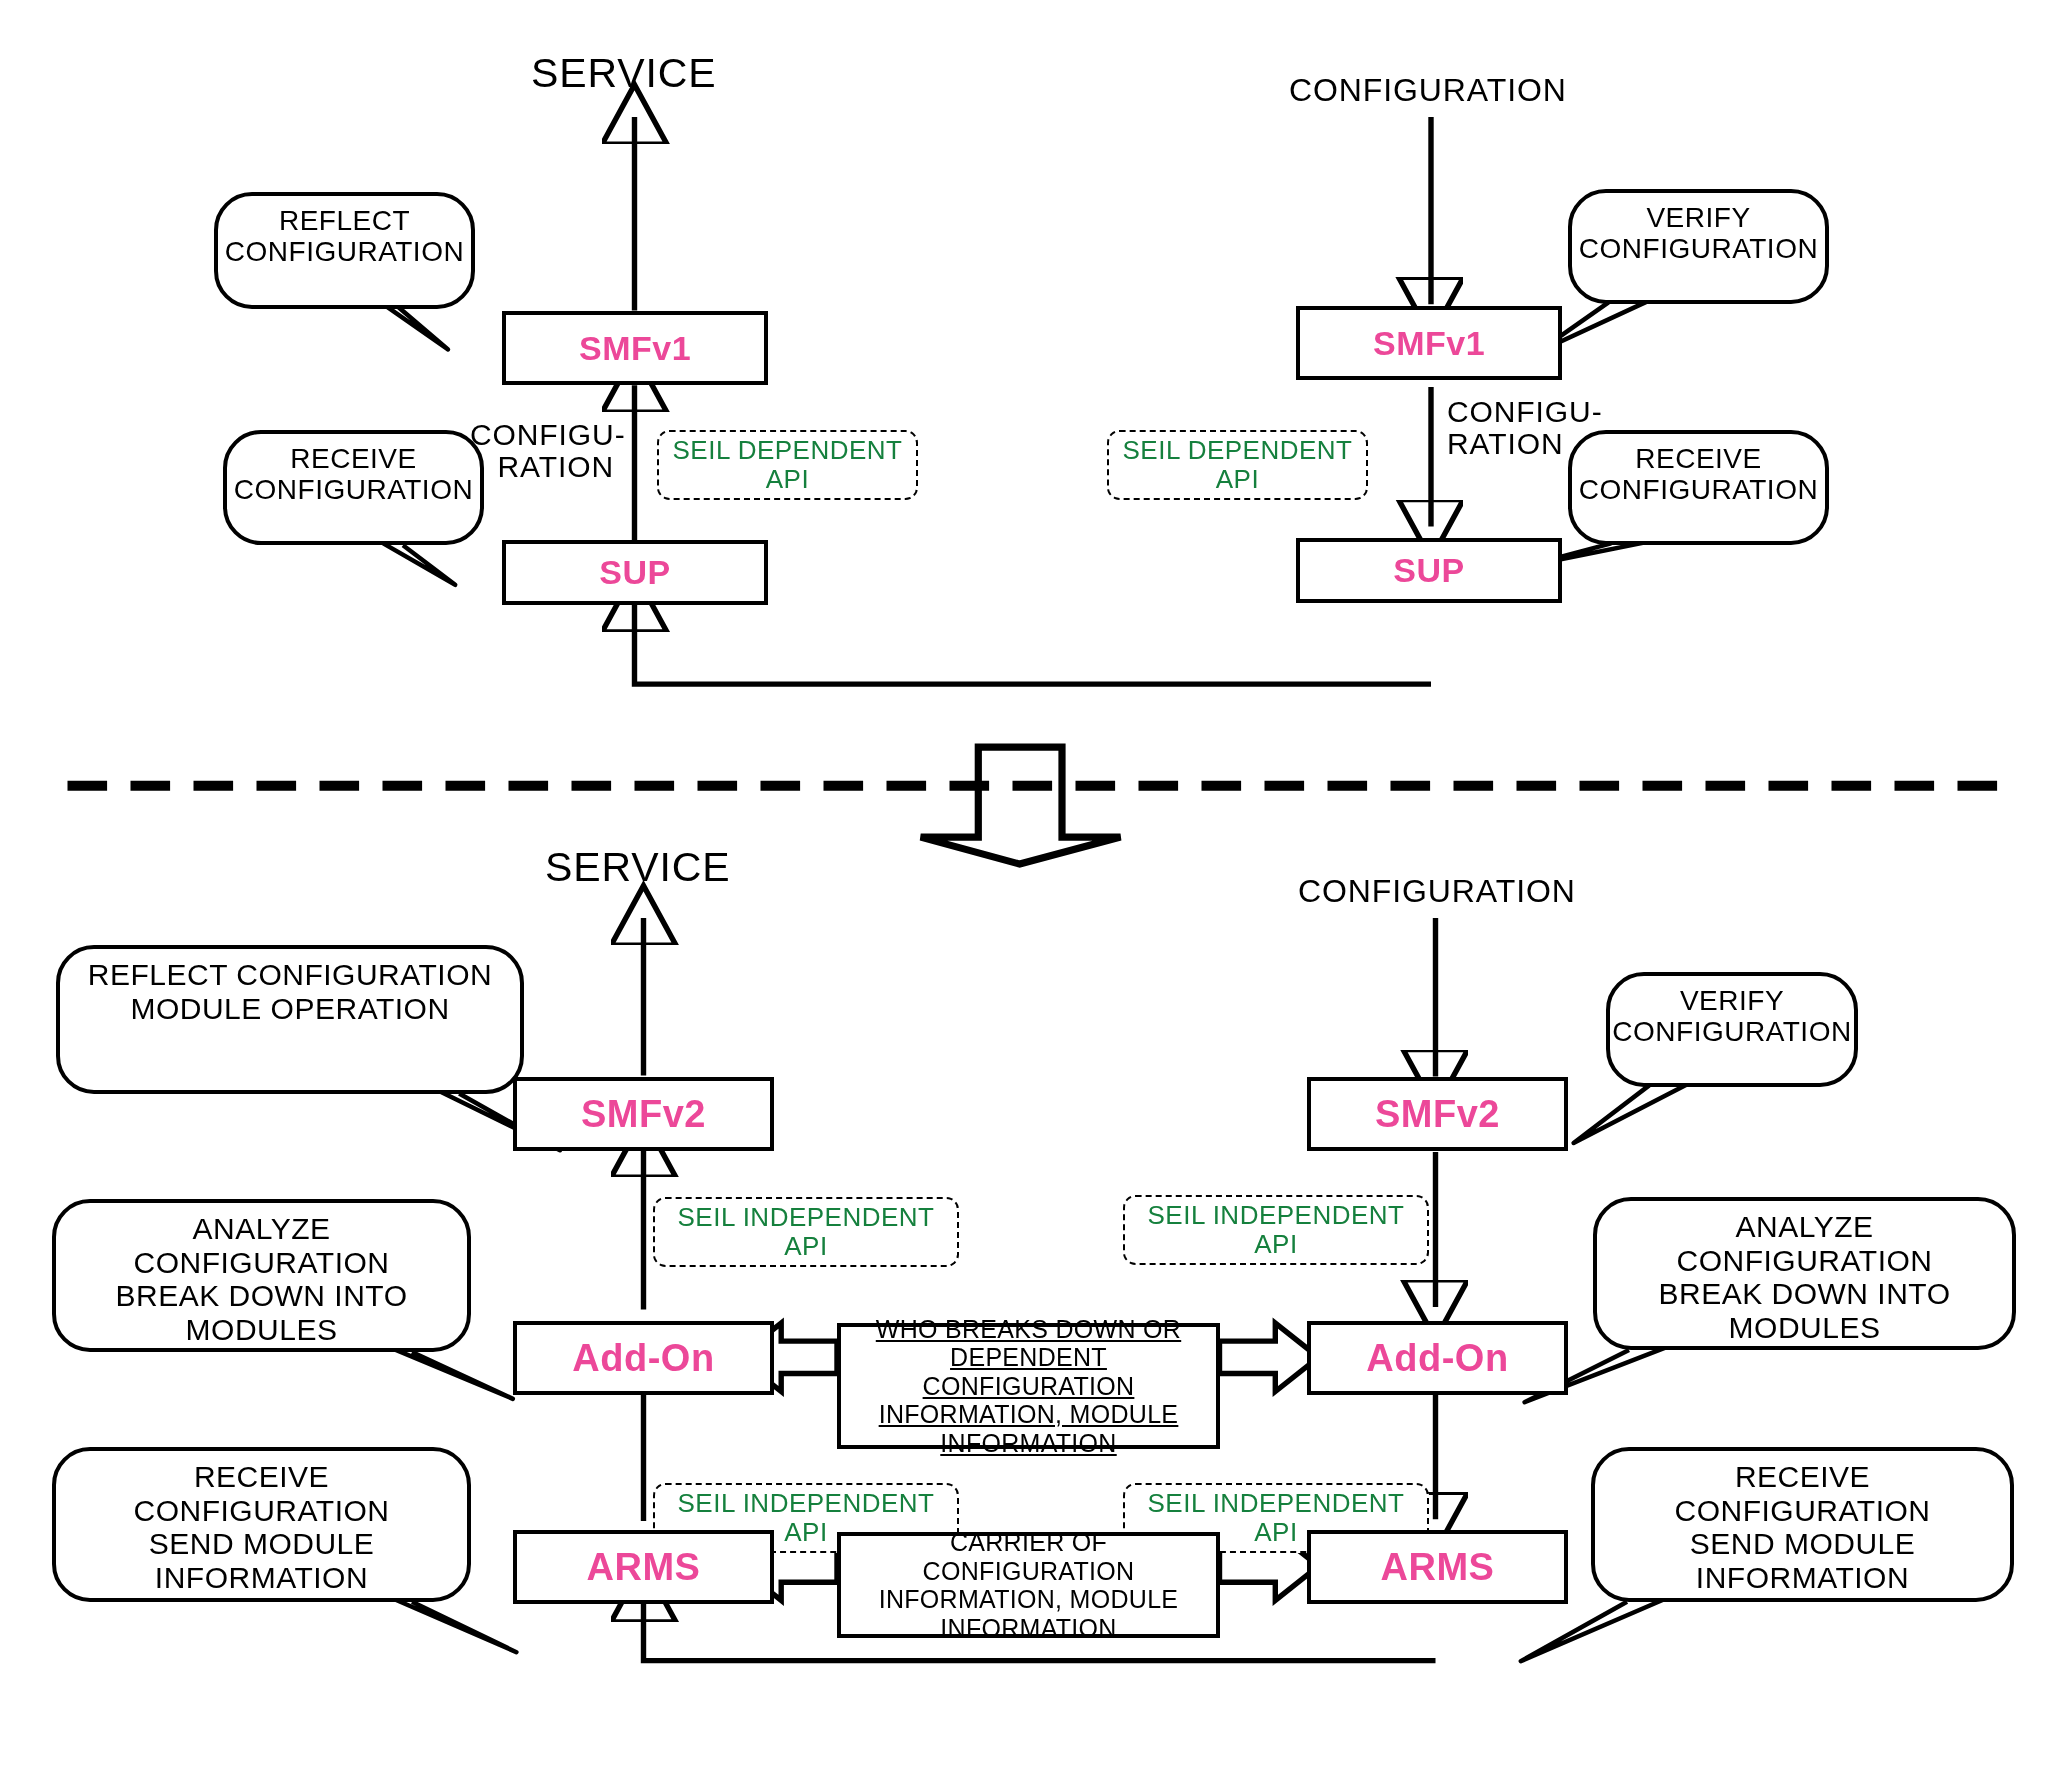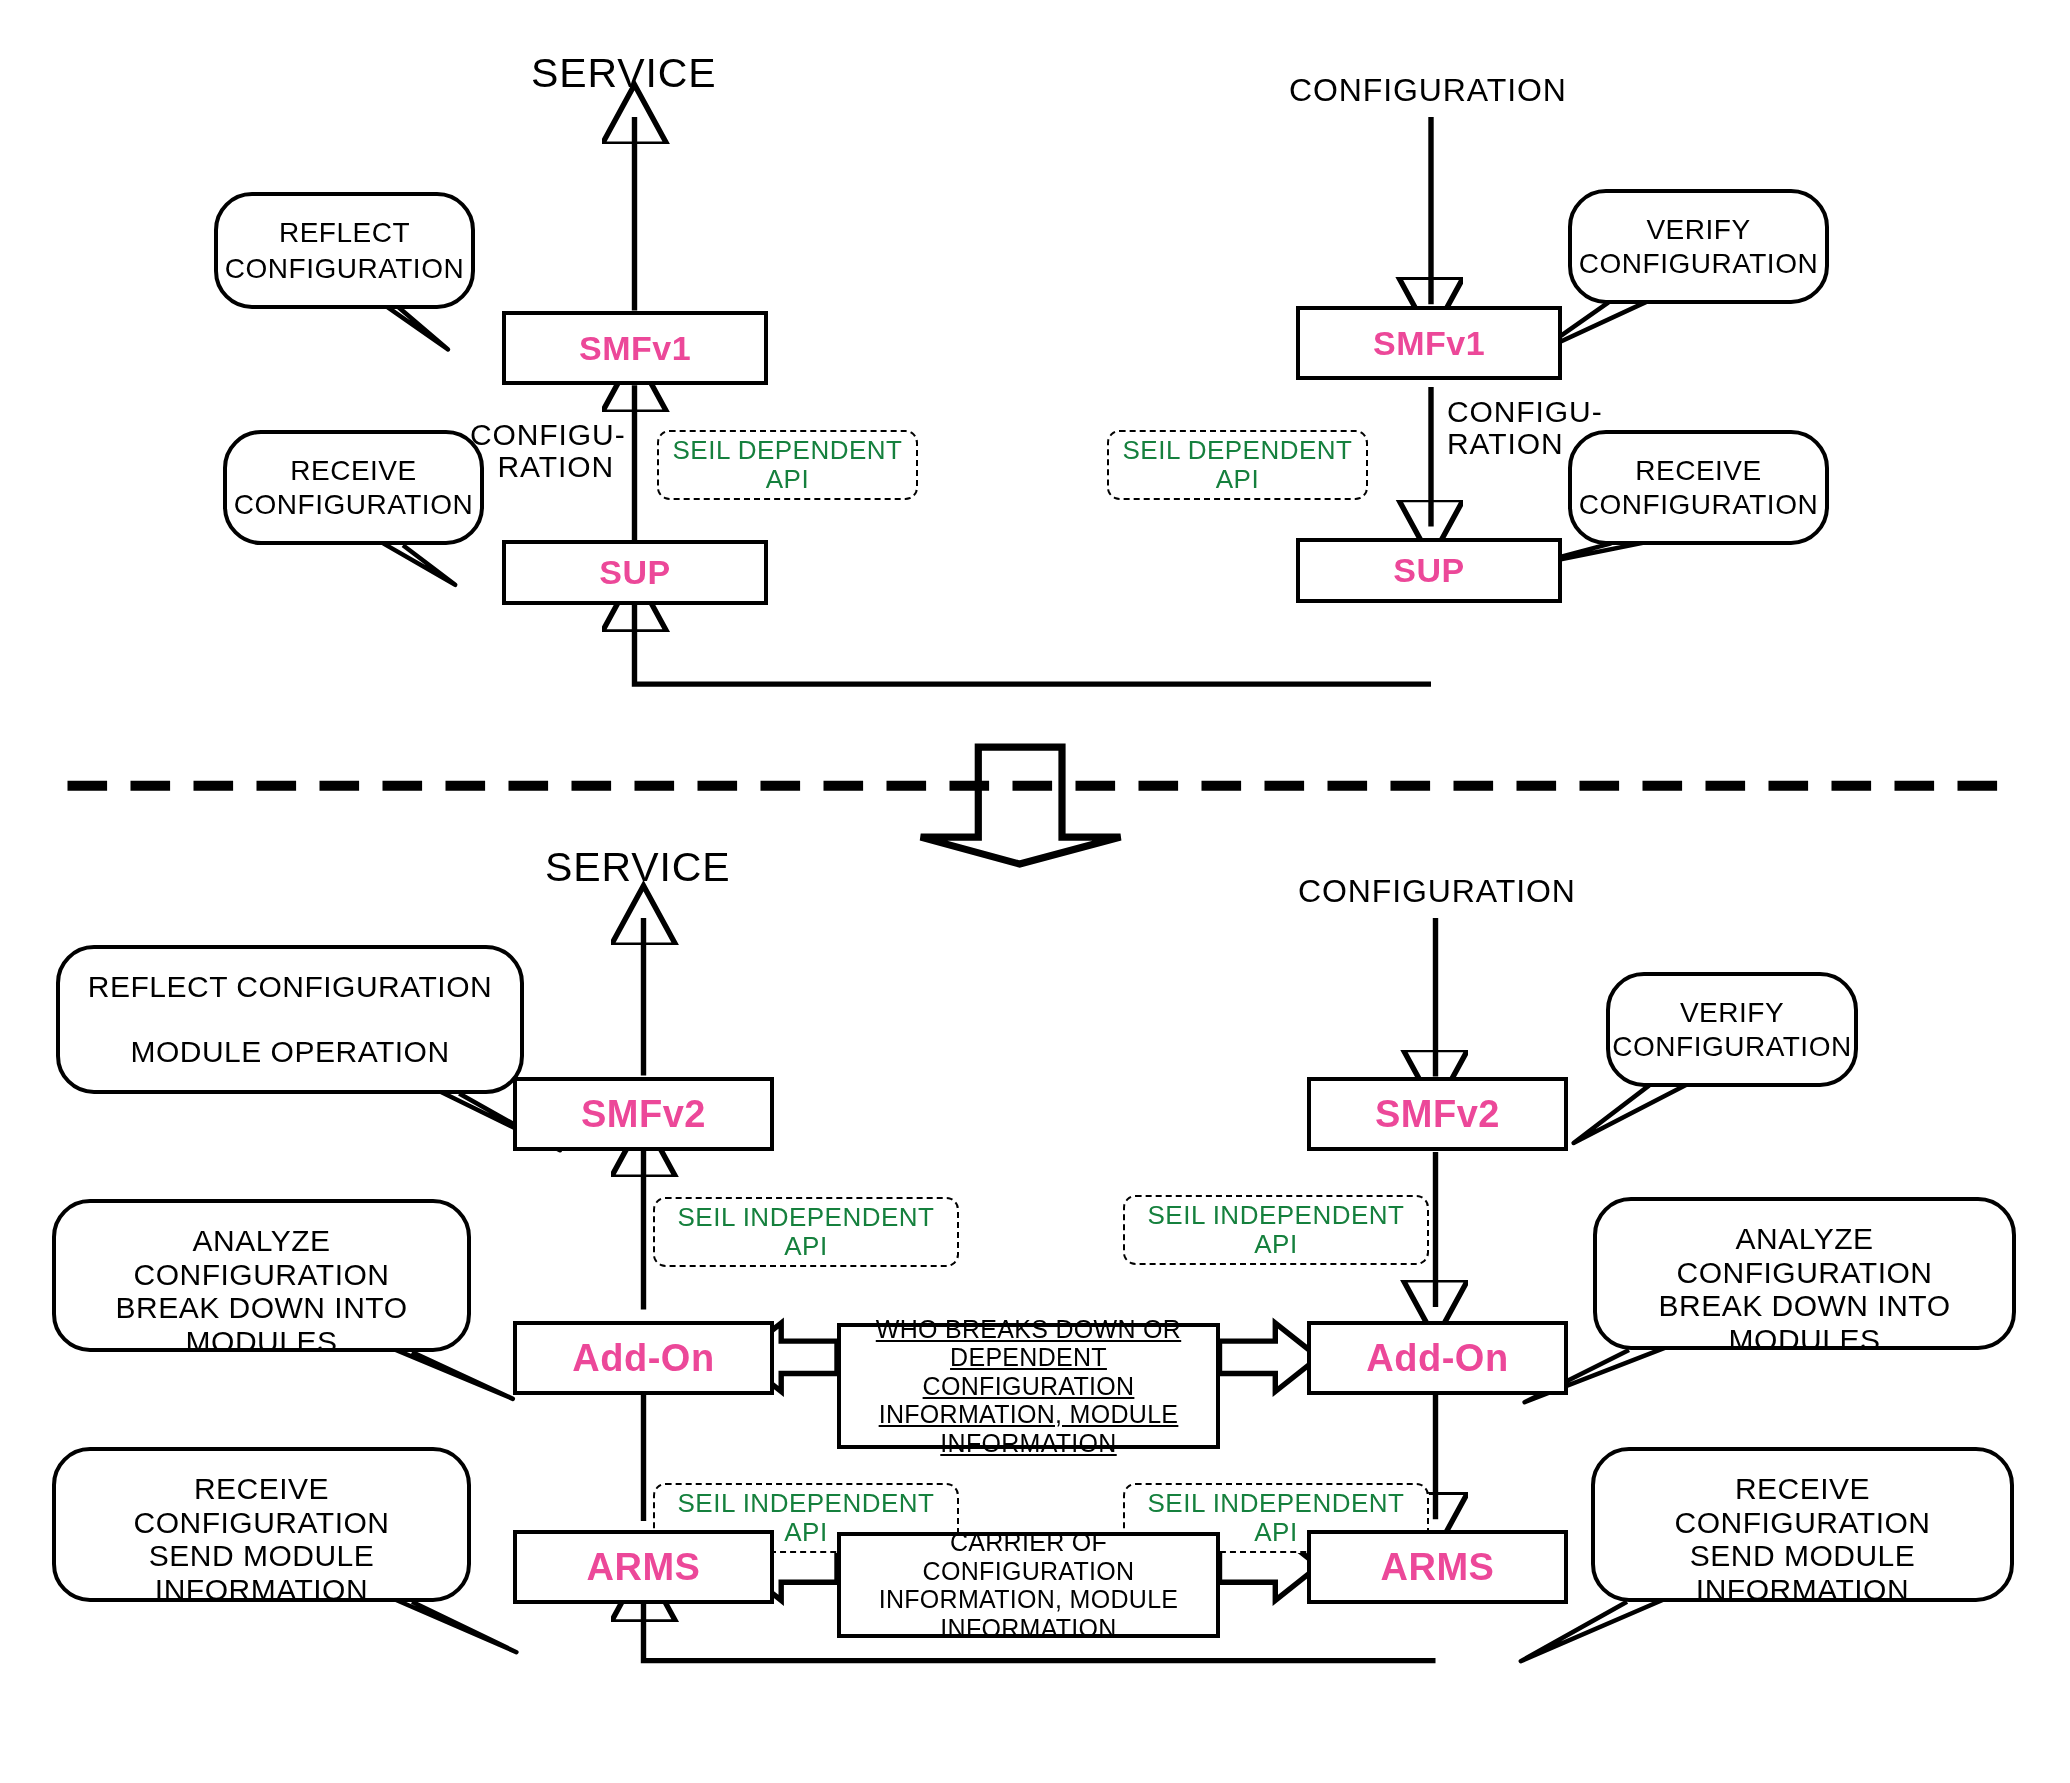--- a/index.html
+++ b/index.html
@@ -58,27 +58,27 @@
   
   .balloon{position:absolute;}
   .balloon .body{
     position:absolute;
     left:0;top:0;
     border:4.5px solid #000;
     border-radius:38px;
     background:#fff;
     display:flex;
     align-items:center;
-    justify-content:space-between;
+    justify-content:flex-start;
     text-align:center;
     color:#000;
     line-height:1.12;
     letter-spacing:0.5px;
     box-sizing:border-box;
-    padding:21px 9px;
+    padding:9px 9px;
   }
   .b-sm{font-size:28px;}
   .b-md{font-size:30px;}
 
   .balloon svg{position:absolute;left:0;top:0;overflow:visible;pointer-events:none;}
 
   
   .infobox{
     position:absolute;
     border:4.5px solid #000;
@@ -209,21 +209,21 @@
   <div class="box box-t" style="left:1296px;top:538px;width:266px;height:65px;">SUP</div>
 
   <div class="axis-label lbl-big" style="left:545px;top:846px;">SERVICE</div>
 
   <div class="axis-label lbl-mid" style="left:1298px;top:875px;">CONFIGURATION</div>
 
   <div class="balloon" style="left:56px;top:945px;width:468px;height:149px;">
     <svg width="504" height="216" viewBox="0 0 560 240">
       <path d="M425,162 L560,228 L448,165" fill="#fff" stroke="#000" stroke-width="5" stroke-linejoin="round"></path>
     </svg>
-    <div class="body b-md" style="width:468px;height:149px;flex-direction:column;gap:12px;">
+    <div class="body b-md" style="width:468px;height:149px;flex-direction:column;">
       <span>REFLECT CONFIGURATION</span>
       <span>MODULE OPERATION</span>
     </div>
   </div>
 
   <div class="balloon" style="left:1606px;top:972px;width:252px;height:115px;">
     <svg width="270" height="198" viewBox="0 0 300 220">
       <path d="M92,124 L-36,190 L48,126" fill="#fff" stroke="#000" stroke-width="5" stroke-linejoin="round"></path>
     </svg>
     <div class="body b-sm" style="width:252px;height:115px;flex-direction:column;">

